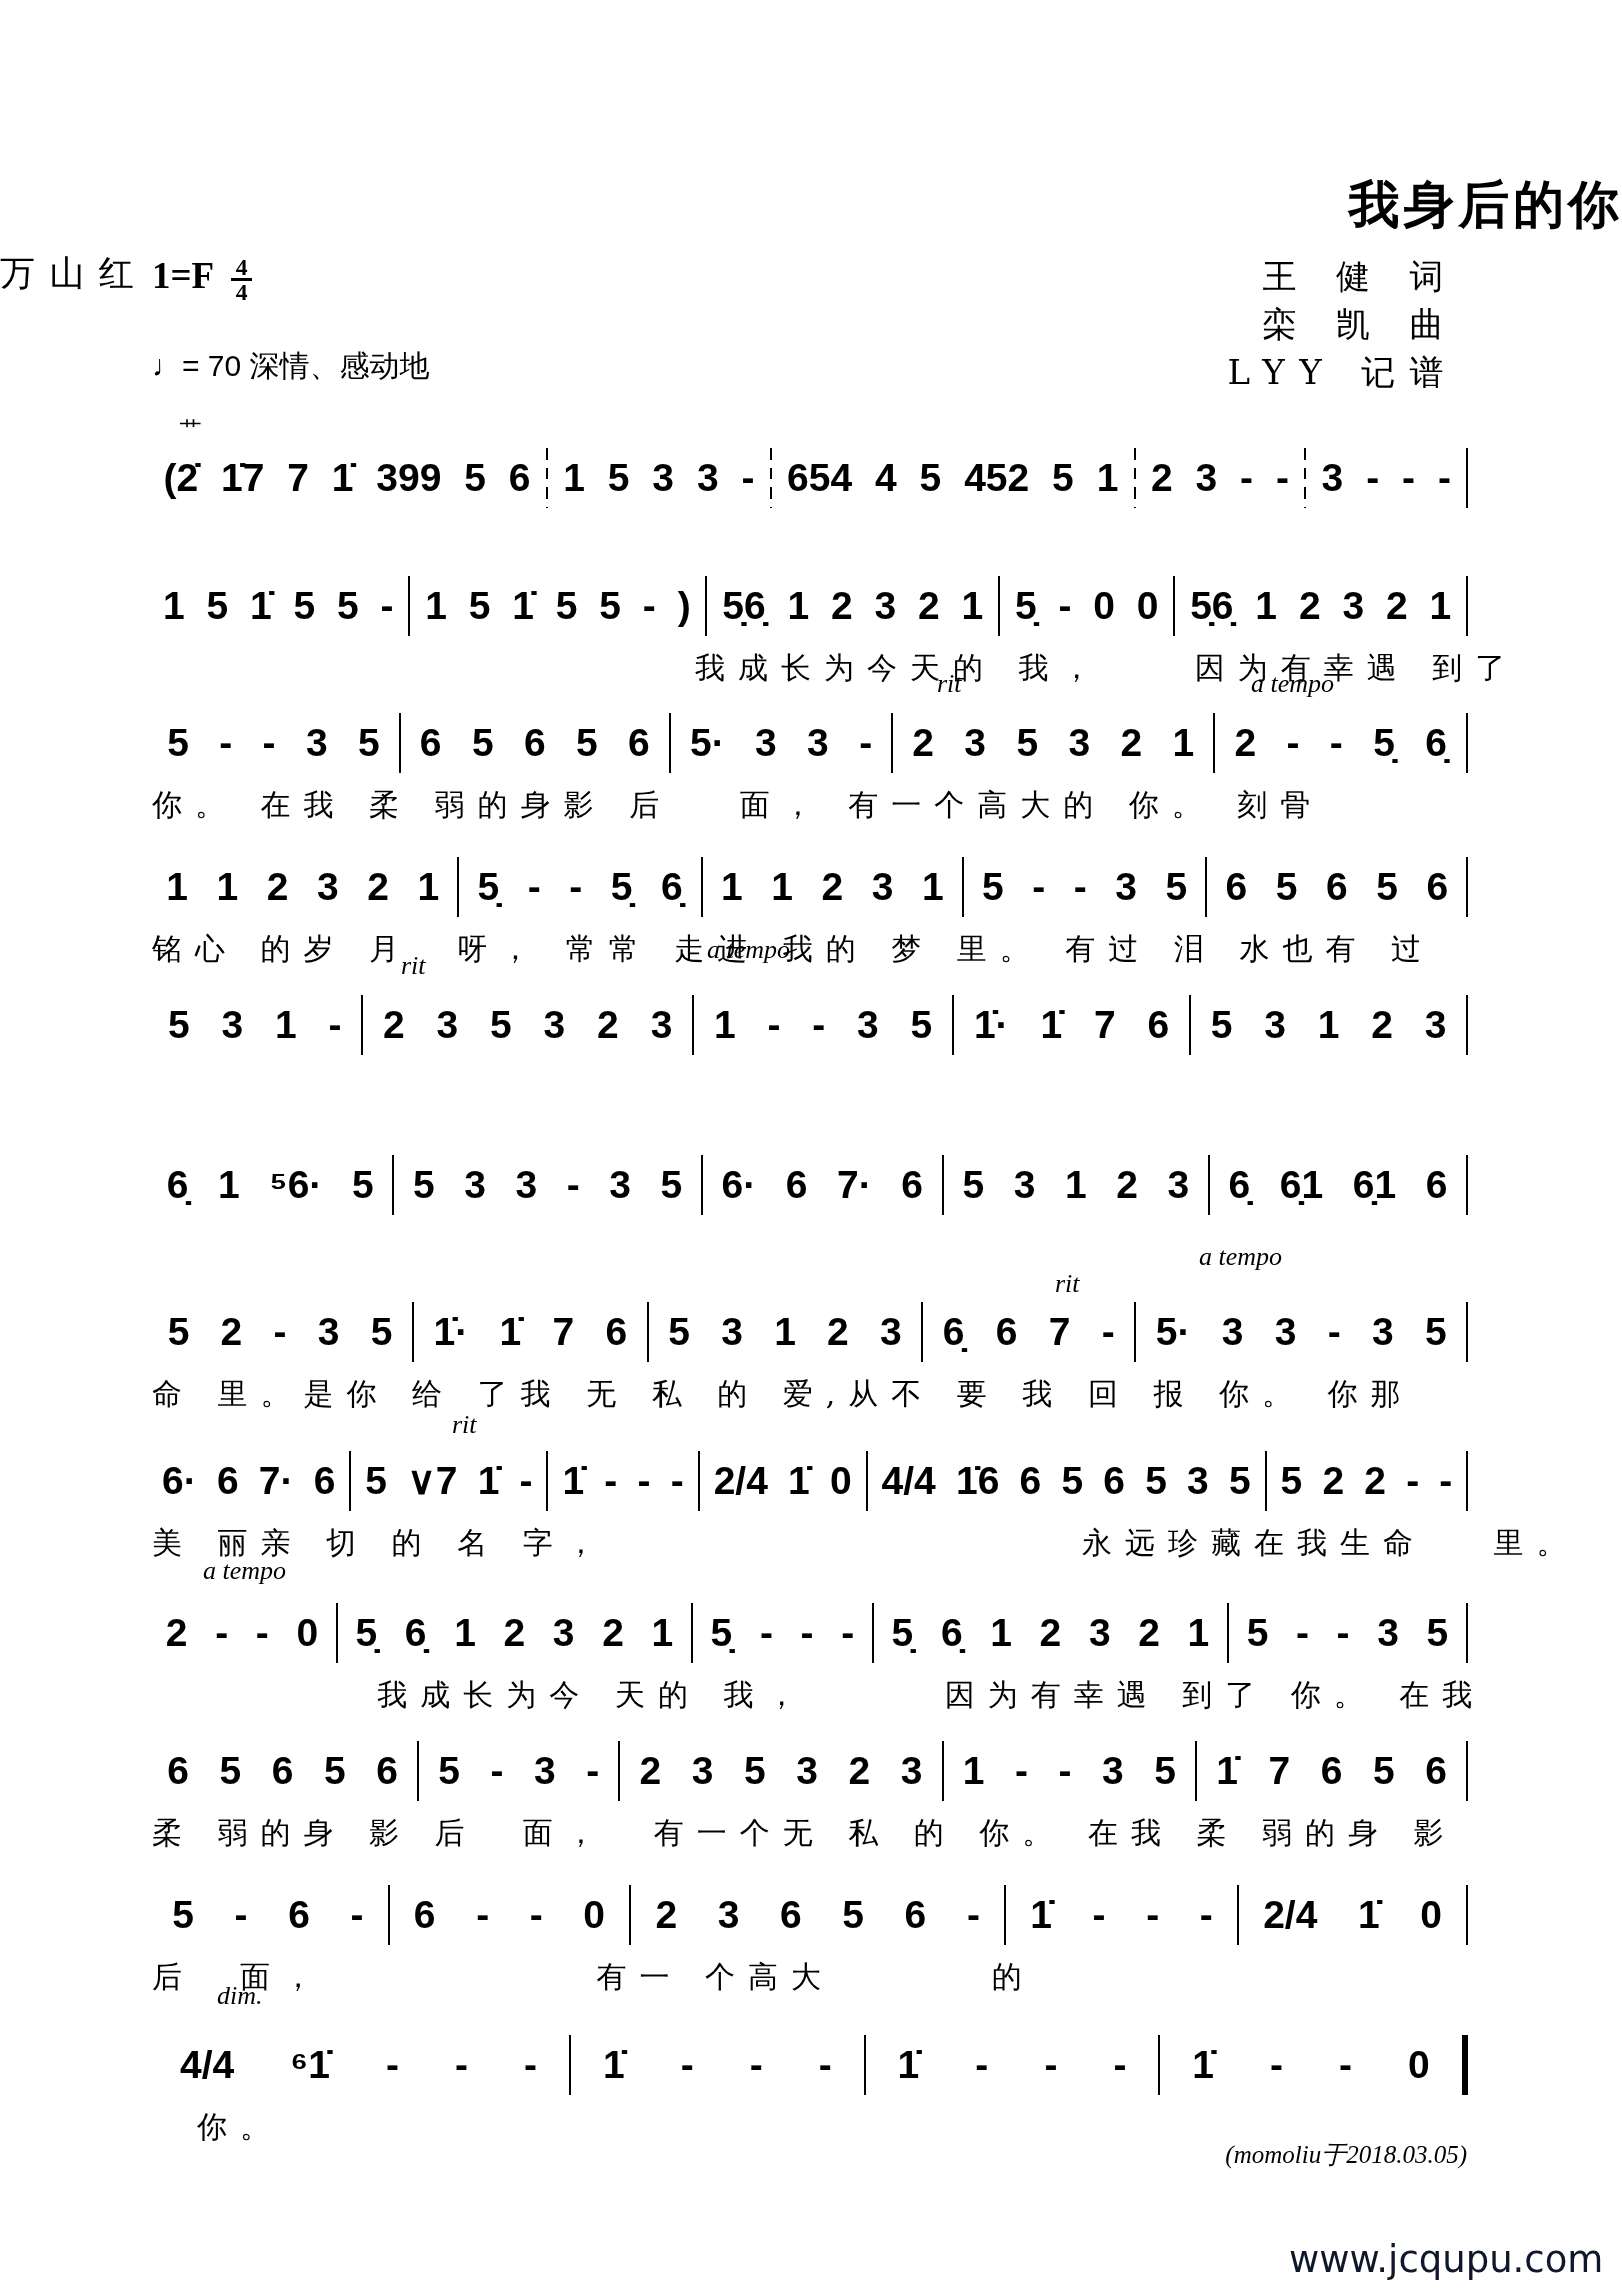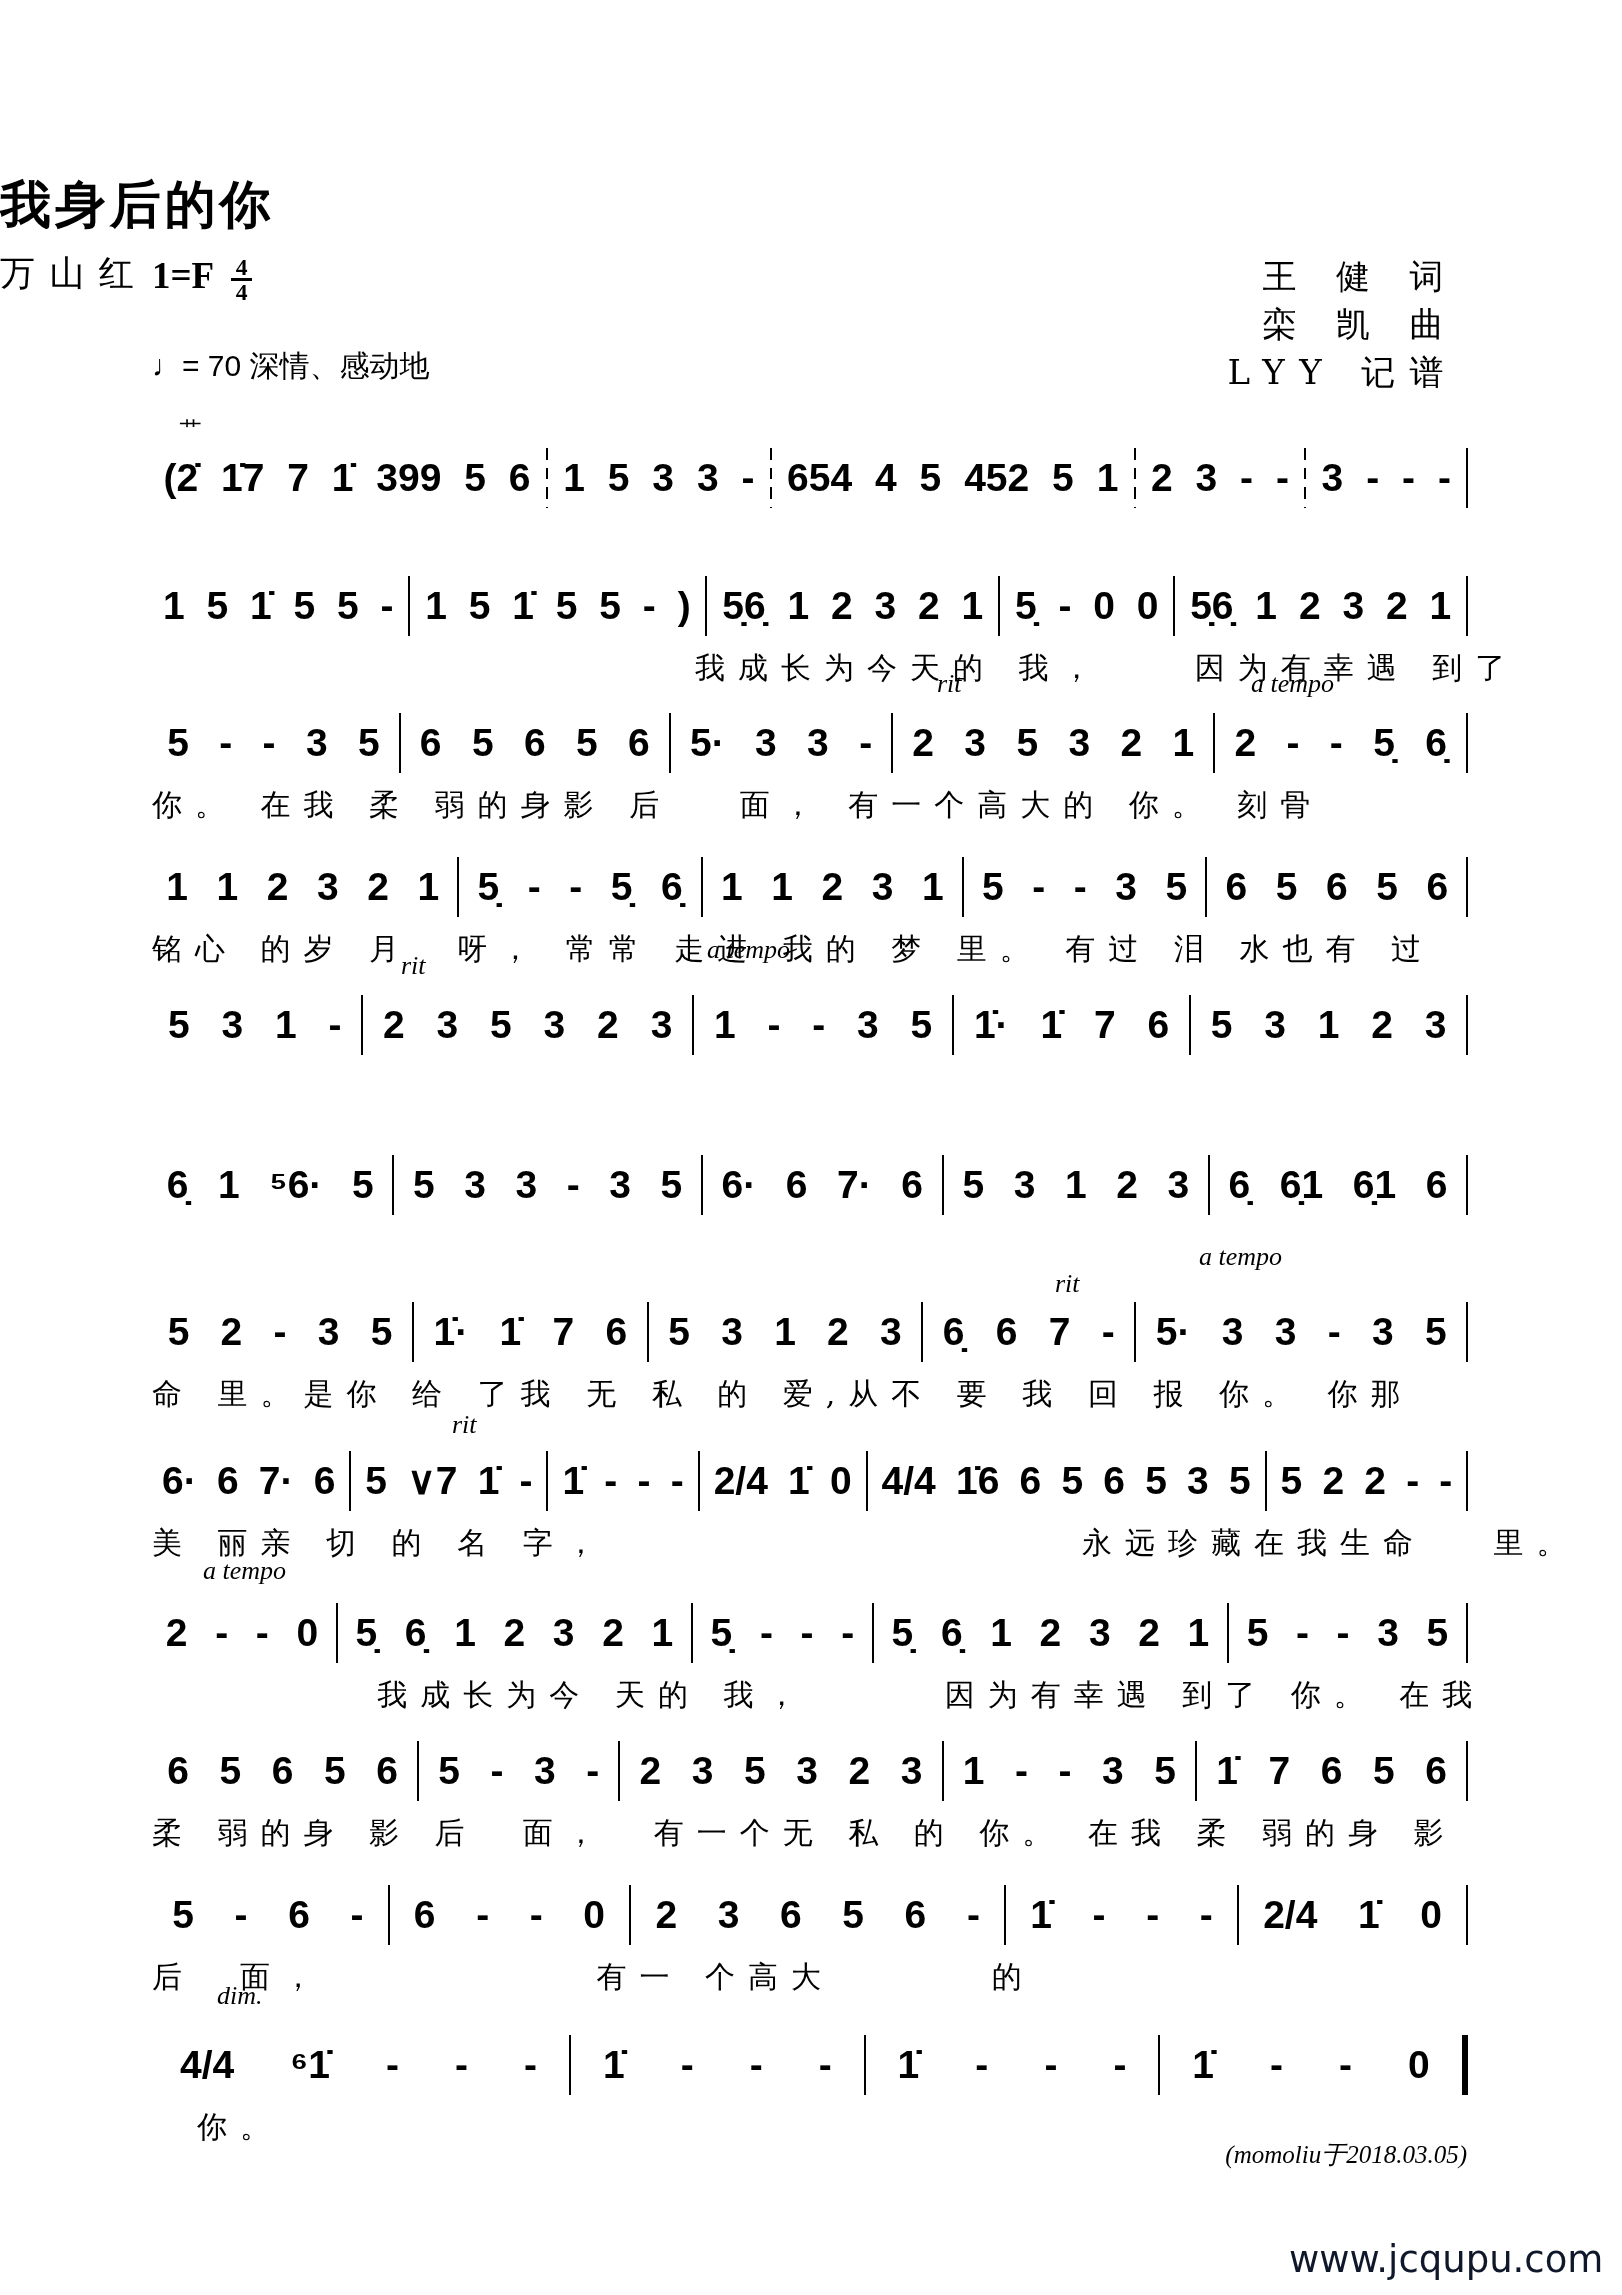--- a/index.html
+++ b/index.html
@@ -1,18 +1,18 @@
 <!DOCTYPE html>
 <html style="font-size:10.5px"><head>
 <meta charset="utf-8">
 <style>
   html,body{margin:0;padding:0;background:#fff;}
   body{width:1623px;height:2295px;position:relative;overflow:hidden;color:#000;font-family:"Liberation Sans","DejaVu Sans",sans-serif;}
   .abs{position:absolute;}
-  .title{left:0;width:1623px;top:171px;text-align:left;font-size:51px;font-weight:bold;letter-spacing:3.9px;}
+  .title{left:0;width:1623px;top:171px;text-align:right;font-size:51px;font-weight:bold;letter-spacing:3.9px;}
   .singer{left:0;width:1469px;top:250px;text-align:left;font-size:35px;letter-spacing:14.4px;font-family:"DejaVu Serif",serif;}
   .key{left:152px;top:254px;font-size:37px;font-weight:bold;font-family:"Liberation Serif",serif;}
   .ts{display:inline-block;vertical-align:middle;text-align:center;line-height:0.95;font-family:"Liberation Serif",serif;font-weight:bold;}
   .ts span{display:block;}
   .ts .bar{border-top:3.3px solid #000;width:100%;height:0;}
   .tempo{left:152px;top:346px;font-size:30px;}
   .credits{right:165px;top:252px;font-size:34px;text-align:right;line-height:48px;letter-spacing:14.4px;font-family:"DejaVu Serif",serif;margin-left:32px;}
   .system{position:absolute;left:152px;width:1320px;height:65px;}
   .notes{position:absolute;left:0;right:0;top:0;height:59px;display:flex;align-items:center;font-weight:bold;font-size:39px;font-family:"Liberation Sans",sans-serif;}
   .tok{flex:1 1 auto;text-align:center;white-space:pre;position:relative;}

